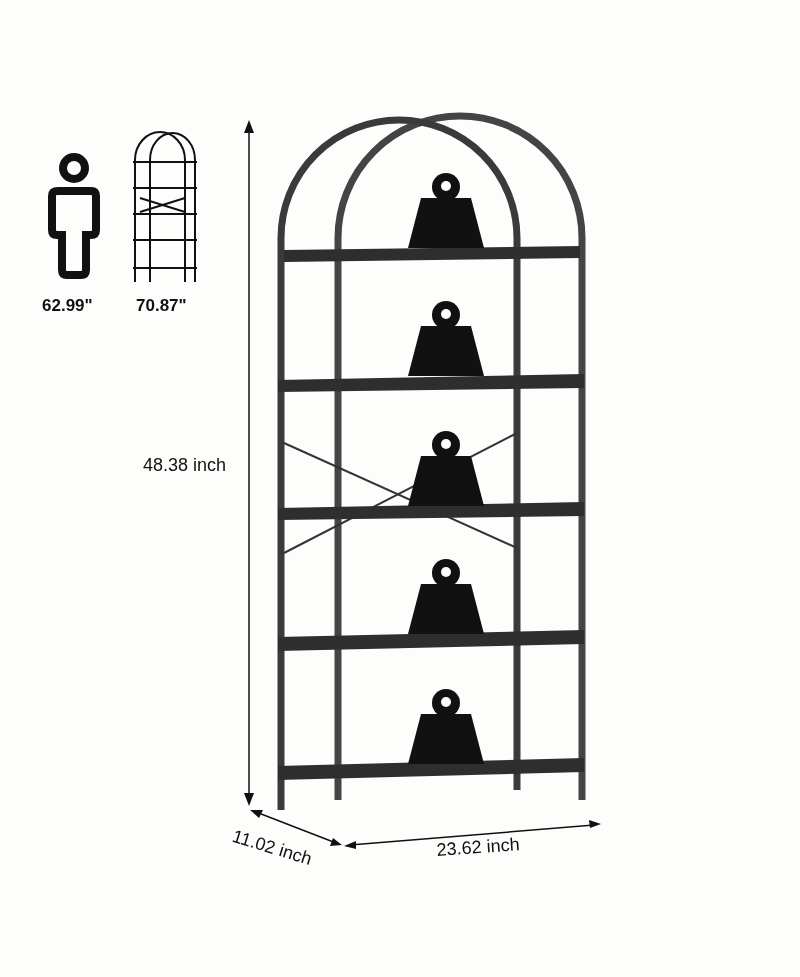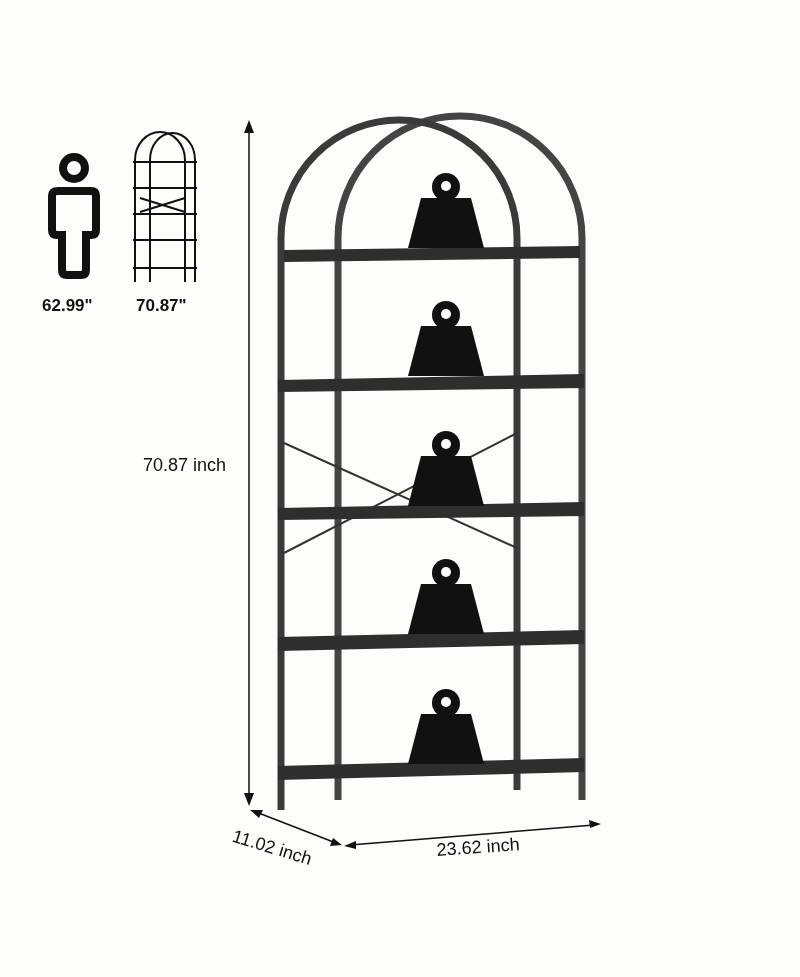--- a/index.html
+++ b/index.html
@@ -94,15 +94,15 @@
     <line x1="133" y1="240" x2="197" y2="240"></line>
     <line x1="133" y1="268" x2="197" y2="268"></line>
     <line x1="140" y1="198" x2="185" y2="212"></line>
     <line x1="140" y1="212" x2="185" y2="198"></line>
   </g>
 </svg>
 
 <div class="abs small-lbl" style="left:42px; top:296px;">62.99"</div>
 <div class="abs small-lbl" style="left:136px; top:296px;">70.87"</div>
 
-<div class="abs lbl" style="left:143px; top:455px;">70.87 inch</div>
+<div class="abs lbl" style="left:143px; top:455px;">48.38 inch</div>
 <div class="abs lbl" style="left:236px; top:826px; transform:rotate(17deg); transform-origin:left top;">11.02 inch</div>
 <div class="abs lbl" style="left:436px; top:840px; transform:rotate(-4deg); transform-origin:left top;">23.62 inch</div>
 
 </body></html>

